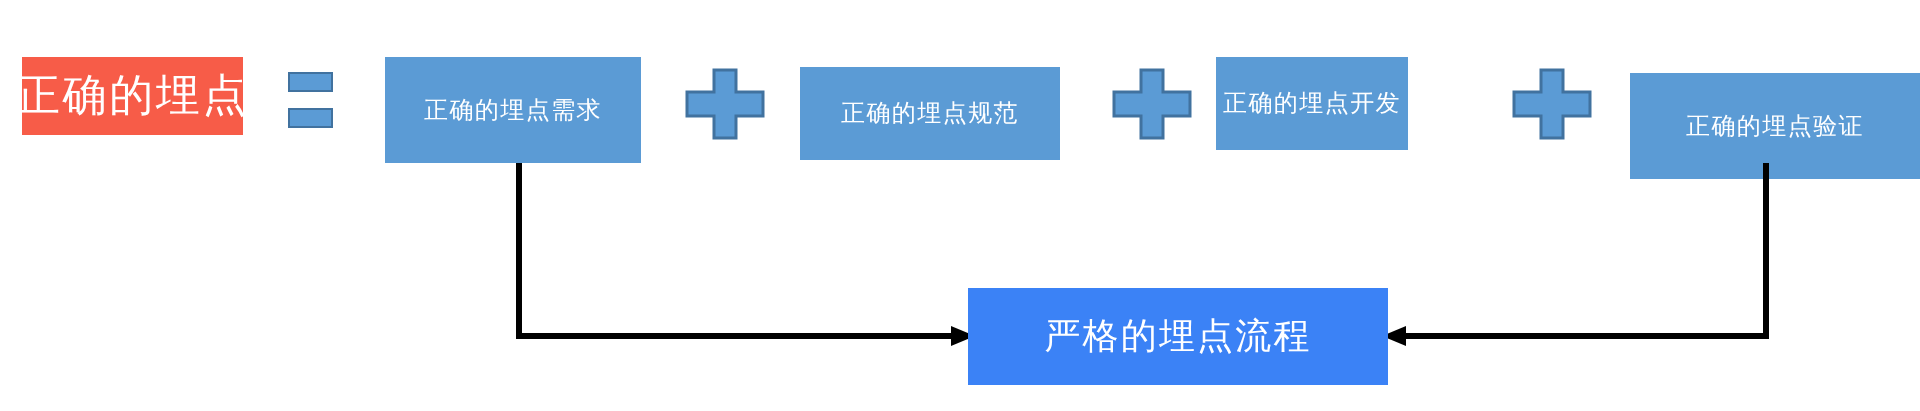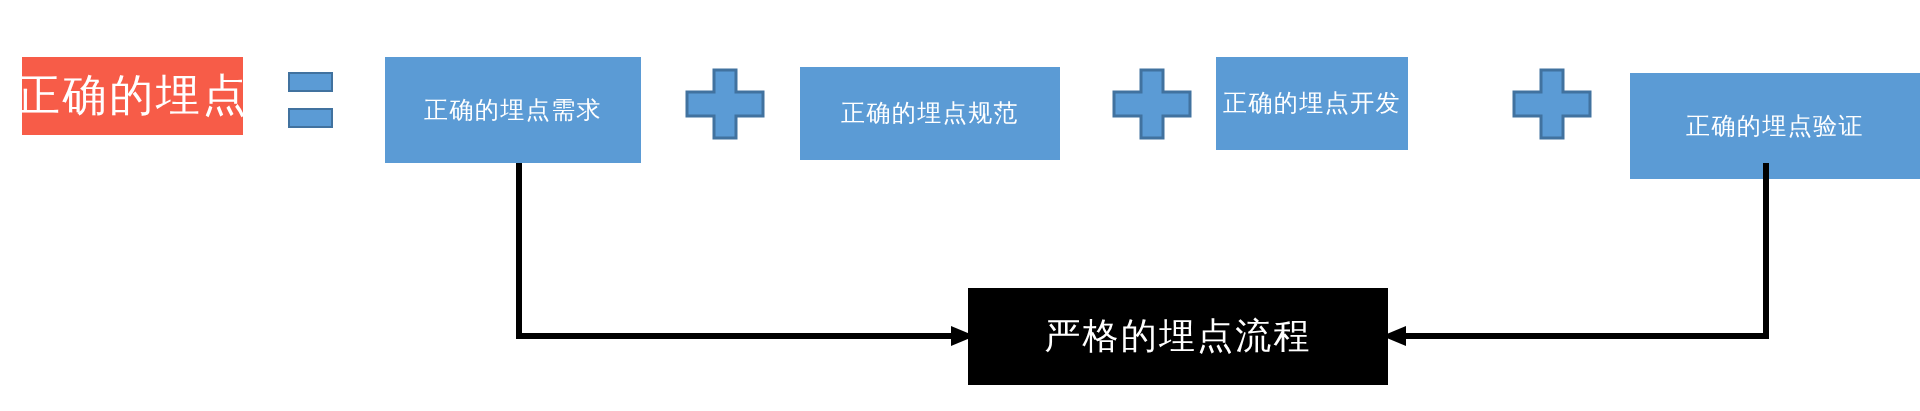--- a/index.html
+++ b/index.html
@@ -32,21 +32,21 @@
   }
   .node-red {
     background: #f75c48;
     font-size: 44px;
   }
   .node-blue {
     background: #5b9bd5;
     font-size: 24px;
   }
   .node-green {
-    background: #000000;
+    background: #3b82f6;
     font-size: 36px;
   }
   .op {
     position: absolute;
   }
   .eq-bar {
     position: absolute;
     background: #5b9bd5;
     border: 2px solid #41729f;
     box-sizing: border-box;

